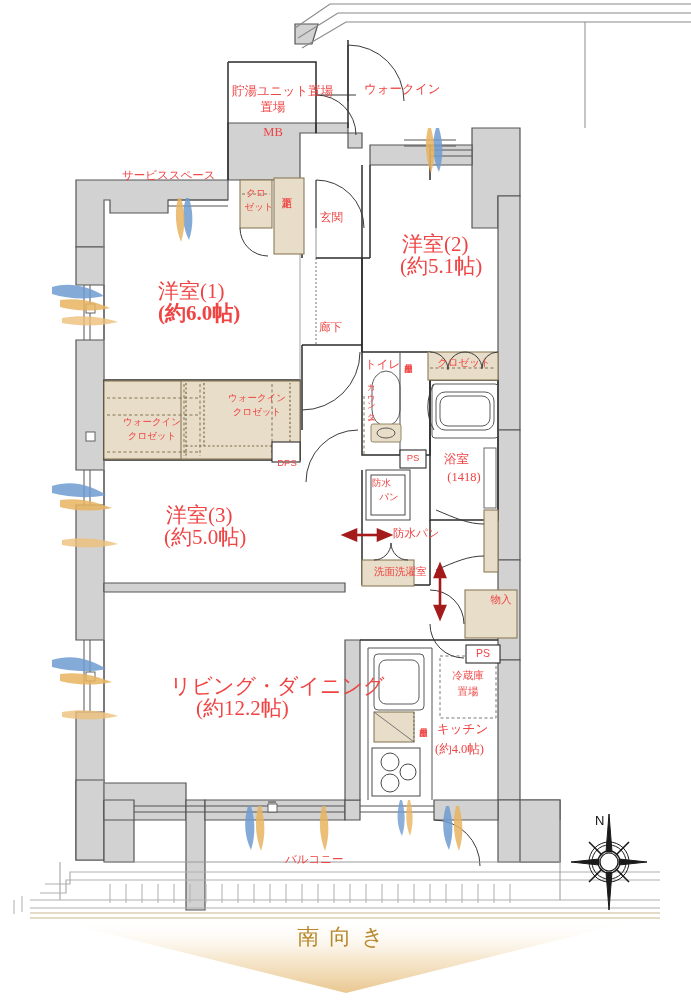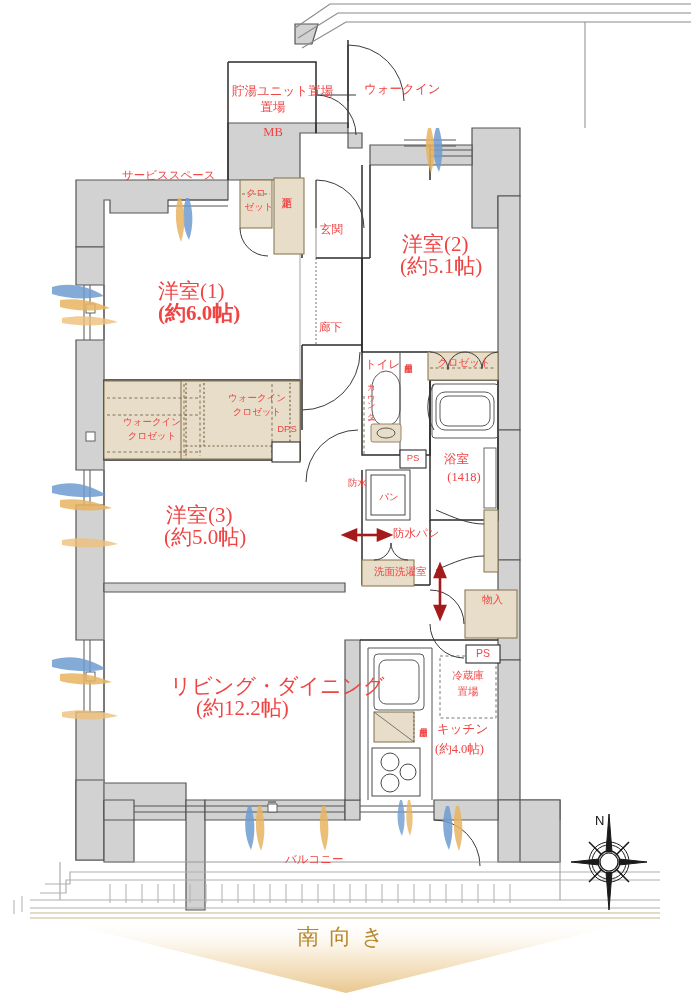--- a/index.html
+++ b/index.html
@@ -456,21 +456,21 @@
     <span>サービススペース</span>
   </div>
 
   <div class="lbl f10" style="left:241px;top:188px;width:30px;">クロ</div>
   <div class="lbl f10" style="left:241px;top:202px;width:36px;">ゼット</div>
 
   <div class="lbl vert f11" style="left:281px;top:190px;">
     <span>下足箱</span>
   </div>
 
-  <div class="lbl f12" style="left:320px;top:211px;margin-top:12px;">
+  <div class="lbl f12" style="left:320px;top:211px;">
     <span>玄関</span>
   </div>
 
   <div class="lbl f16" style="left:158px;top:279px;">
     <span>洋室(1)</span>
   </div>
   <div class="lbl f16" style="left:158px;top:301px;font-weight:bold;">
     <span>(約6.0帖)</span>
   </div>
 
@@ -484,21 +484,21 @@
   <div class="lbl f12" style="left:319px;top:321px;">
     <span>廊下</span>
   </div>
 
   <div class="lbl f10" style="left:100px;top:417px;width:104px;">ウォークイン</div>
   <div class="lbl f10" style="left:100px;top:431px;width:104px;">クロゼット</div>
 
   <div class="lbl f10" style="left:205px;top:393px;width:104px;">ウォークイン</div>
   <div class="lbl f10" style="left:205px;top:407px;width:104px;">クロゼット</div>
 
-  <div class="lbl f10 sans" style="left:273px;top:423px;width:28px;">
+  <div class="lbl f10 sans" style="left:273px;top:457px;width:28px;">
     <span>DPS</span>
   </div>
 
   <div class="lbl f16" style="left:166px;top:503px;">
     <span>洋室(3)</span>
   </div>
   <div class="lbl f16" style="left:164px;top:525px;">
     <span>(約5.0帖)</span>
   </div>
 
@@ -522,32 +522,32 @@
     <span>PS</span>
   </div>
 
   <div class="lbl f13" style="left:444px;top:452px;">
     <span>浴室</span>
   </div>
   <div class="lbl f13" style="left:436px;top:470px;width:56px;">
     <span>(1418)</span>
   </div>
 
-  <div class="lbl f10" style="left:348px;top:478px;width:15px;">防水</div>
+  <div class="lbl f10" style="left:372px;top:478px;width:15px;">防水</div>
   <div class="lbl f10" style="left:372px;top:492px;width:34px;">パン</div>
 
   <div class="lbl f12" style="left:393px;top:527px;">
     <span>防水パン</span>
   </div>
 
   <div class="lbl f11" style="left:362px;top:566px;width:52px;margin-left:12px;">
     <span>洗面洗濯室</span>
   </div>
 
-  <div class="lbl f11" style="left:451px;top:594px;width:52px;text-align:right;">
+  <div class="lbl f11" style="left:475px;top:594px;width:52px;">
     <span>物入</span>
   </div>
   <div class="lbl f8" style="left:463px;top:610px;width:56px;">
     <span></span>
   </div>
   <div class="lbl f8" style="left:463px;top:622px;width:56px;">
     <span></span>
   </div>
 
   <div class="lbl f11 sans" style="left:466px;top:647px;width:34px;">

